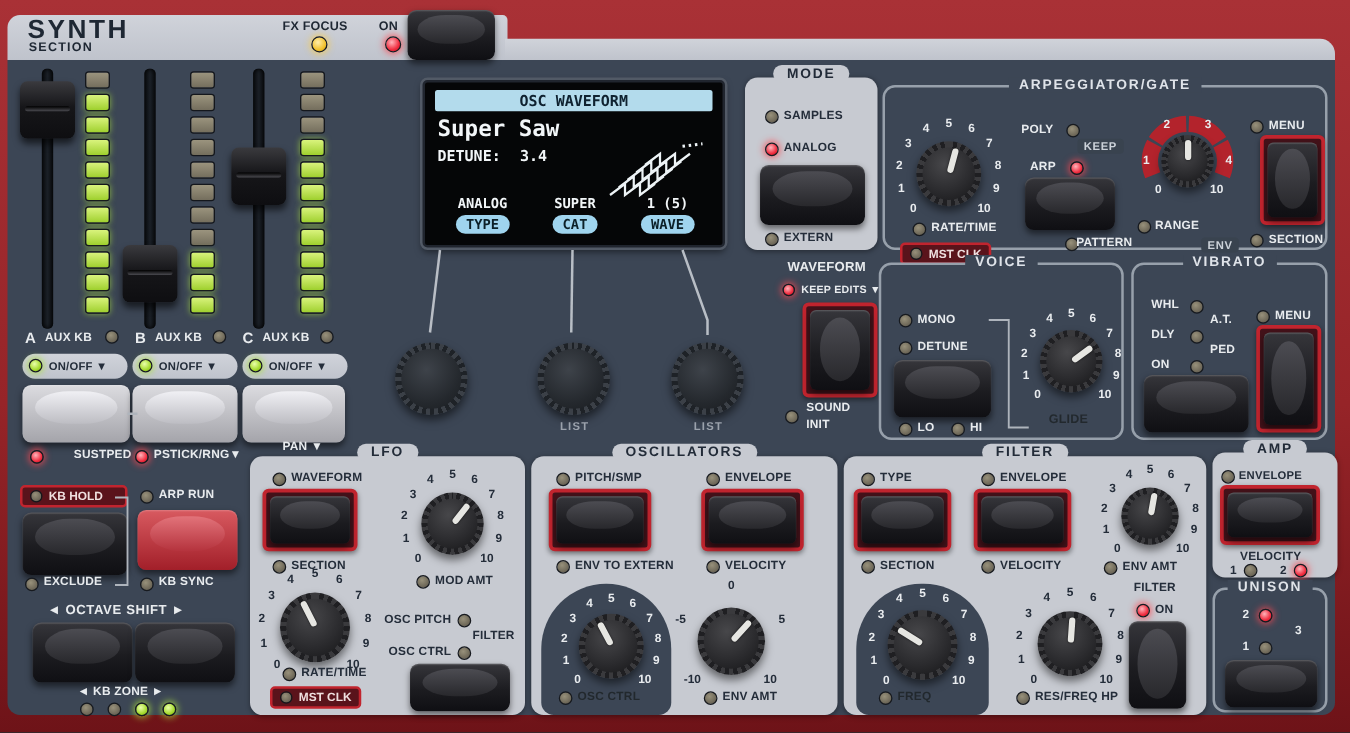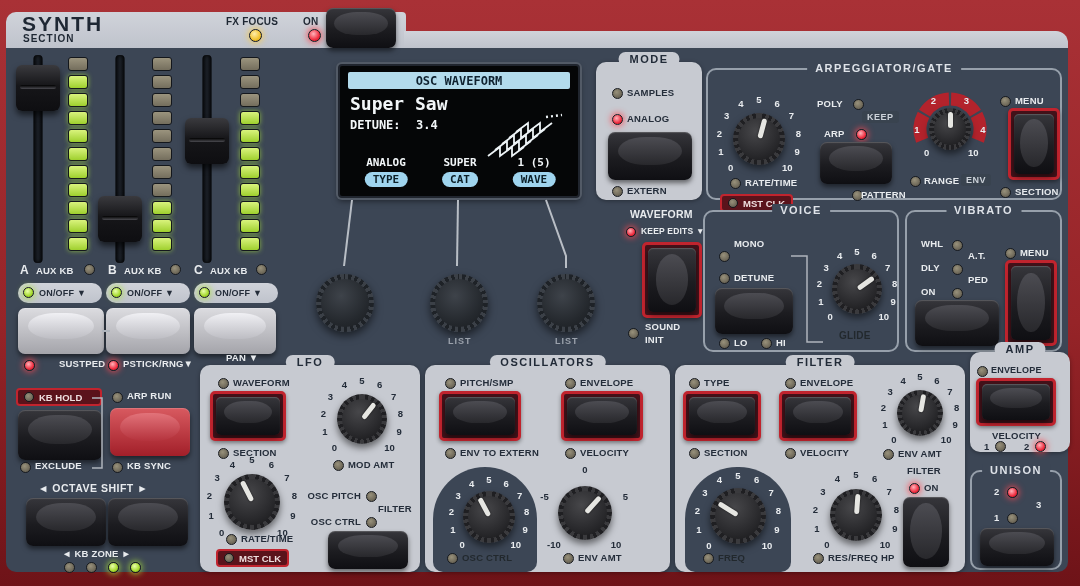--- a/index.html
+++ b/index.html
@@ -328,34 +328,34 @@
         <span class="tick tick-lt" style="left: 79px; top: 45px;">4</span>
         <span class="tick tick-lt" style="left: 69.3345px; top: 68.3345px;">10</span>
         <div class="cap" style="height: 42px; width: 42px; left: 25px; top: 24px;">
           <div class="ptr" style="transform: rotate(0deg);">
             <div class="ptr-line"></div>
           </div>
         </div>
       </div>
     <i class="led off" style="left:202px;top:106px;"></i>
     <span class="lbl lt" style="left:216px;top:105px;">RANGE</span>
-    <span class="badge" style="left:253px;top:104px;">ENV</span>
+    <span class="badge" style="left:253px;top:120px;">ENV</span>
     <i class="led off" style="left:292px;top:26px;"></i>
     <span class="lbl lt" style="left:307px;top:25px;">MENU</span>
     <div class="red-frame" style="left:300px;top:38px;width:52px;height:72px;">
       <div class="btn tall"></div>
       </div>
     <i class="led off" style="left:292px;top:117px;"></i>
     <span class="lbl lt" style="left:307px;top:116px;">SECTION</span>
   </div>
 
   <div class="box" style="left:703px;top:210px;width:196px;height:142px;">
     <span class="legend">VOICE</span>
     <i class="led off" style="left:14px;top:39px;"></i>
-    <span class="lbl lt" style="left:29px;top:26px;">MONO</span>
+    <span class="lbl lt" style="left:29px;top:38px;">MONO</span>
     <i class="led off" style="left:14px;top:61px;"></i>
     <span class="lbl lt" style="left:29px;top:60px;">DETUNE</span>
     <div class="btn" style="left:10px;top:76px;width:78px;height:46px;"></div>
     <i class="led off" style="left:14px;top:126px;"></i>
     <span class="lbl lt" style="left:29px;top:125px;">LO</span>
     <i class="led off" style="left:56px;top:126px;"></i>
     <span class="lbl lt" style="left:71px;top:125px;">HI</span>
     <svg class="wire" style="left:82px;top:40px;" width="44" height="96">
       <polyline points="4,4 20,4 20,90 36,90" fill="none" stroke="#aeb4bc" stroke-width="1.5"></polyline>
       </svg>
@@ -588,21 +588,21 @@
         <div class="cap" style="height: 52px; width: 52px; left: 30px; top: 24px;">
           <div class="ptr" style="transform: rotate(4deg);">
             <div class="ptr-line"></div>
           </div>
         </div>
       </div>
     <i class="led off" style="left:138px;top:188px;"></i>
     <span class="lbl dk" style="left:153px;top:187px;">RES/FREQ HP</span>
   </div>
 
-  <div class="plight" style="left:970px;top:352px;width:100px;height:100px;">
+  <div class="plight" style="left:970px;top:362px;width:100px;height:100px;">
     <span class="tab">AMP</span>
     <i class="led off" style="left:7px;top:14px;"></i>
     <span class="lbl dk" style="left:21px;top:13px;font-size:9px;">ENVELOPE</span>
     <div class="red-frame" style="left:6px;top:26px;width:80px;height:48px;">
       <div class="btn"></div>
       </div>
     <span class="lbl dk" style="left:22px;top:78px;">VELOCITY</span>
     <span class="lbl dk" style="left:14px;top:89px;">1</span>
     <i class="led off" style="left:25px;top:89px;"></i>
     <span class="lbl dk" style="left:54px;top:89px;">2</span>

